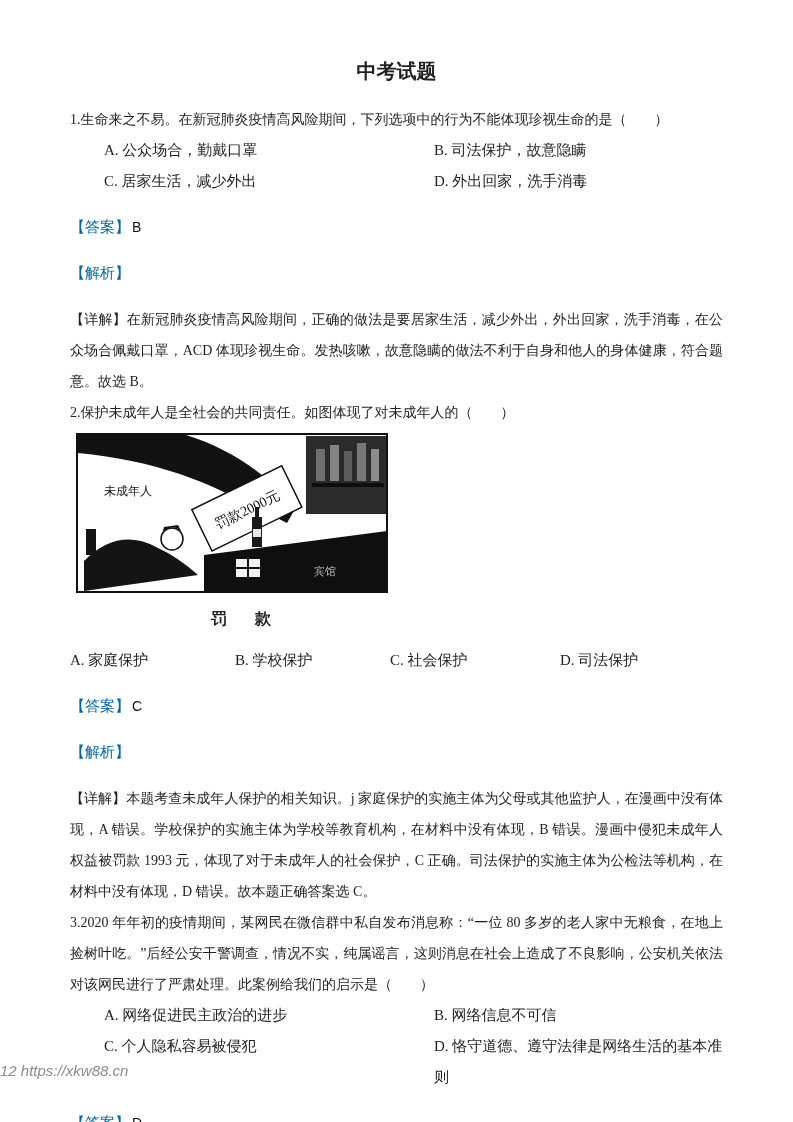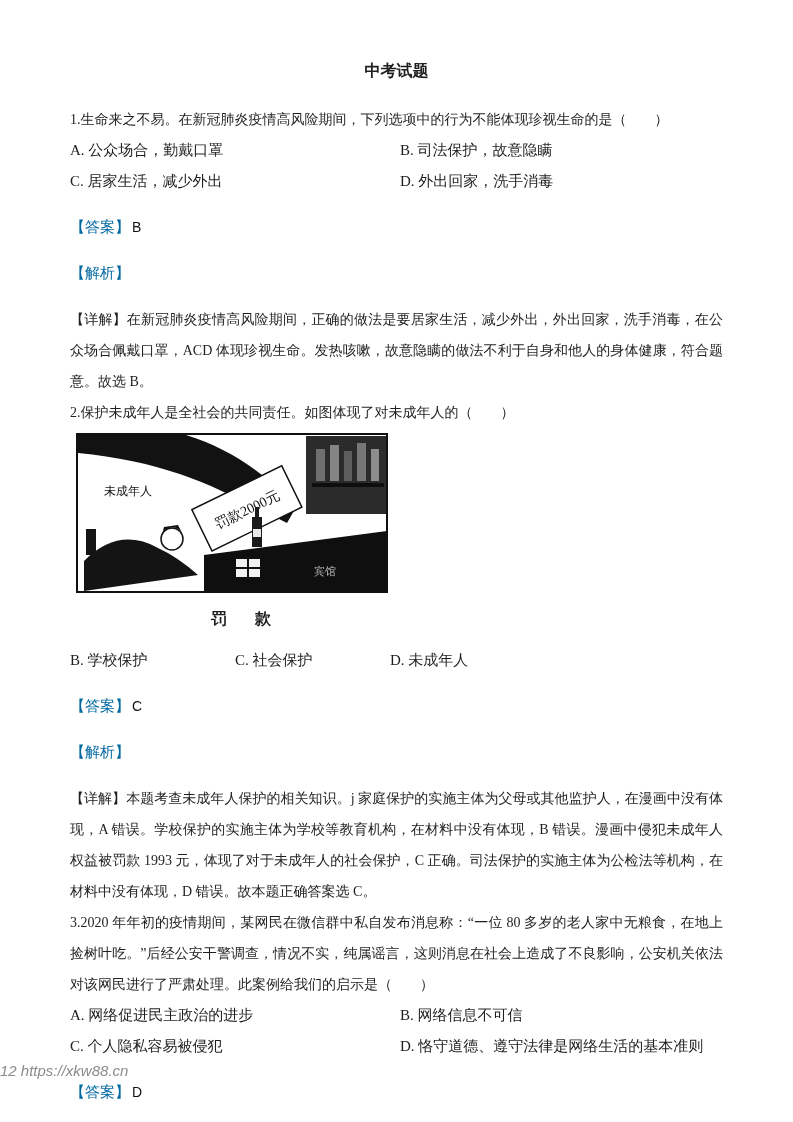--- a/index.html
+++ b/index.html
@@ -7,38 +7,38 @@
     width:793px;height:1122px;
     background:#ffffff;
     position:relative;
     overflow:hidden;
     font-family:"Liberation Serif","DejaVu Serif",serif;
     color:#1f1f1f;
   }
   .content{padding:56px 70px 0 70px;}
   .doc-title{
     text-align:center;
-    font-size:16px;
+    font-size:20px;
     font-weight:bold;
     margin:0 0 18px 0;
     line-height:30px;
   }
   .para{
     font-size:14px;
     line-height:31px;
     text-align:justify;
     margin:0;
   }
   .stem{margin-top:0;}
   .opt-row{
     display:flex;
     font-size:15px;
     line-height:31px;
   }
-  .opt-col-left{width:330px;flex:0 0 330px;}
+  .opt-col-left{width:330px;flex:0 0 330px;margin-left:34px;}
   .opt-4 > span:nth-child(1){flex:0 0 165px;}
   .opt-4 > span:nth-child(2){flex:0 0 155px;}
   .opt-4 > span:nth-child(3){flex:0 0 170px;}
   .label-blue{color:#0369a1;}
   .ans-line{font-size:15px;line-height:31px;}
   .ans-value{color:#111;padding-left:2px;font-family:"Liberation Sans",sans-serif;font-size:14px;}
   .cartoon-wrap{
     margin:5px 0 0 6px;
     width:312px;
   }
@@ -131,23 +131,24 @@
         <g>
           <rect x="176" y="84" width="10" height="30" fill="#1a1a1a"></rect>
           <rect x="179" y="74" width="4" height="12" fill="#1a1a1a"></rect>
           <rect x="177" y="96" width="8" height="8" fill="#e8e8e8"></rect>
         </g>
       </svg>
       <p class="img-caption">罚　款</p>
     </div>
 
     <div class="opt-row opt-4">
+      <span>A. 家庭保护</span>
       <span>B. 学校保护</span>
       <span>C. 社会保护</span>
-      <span>D. 未成年人</span>
+      <span>D. 司法保护</span>
     </div>
     <p class="ans-line"><span class="label-blue">【答案】</span><span class="ans-value">C</span></p>
     <p class="ans-line"><span class="label-blue">【解析】</span></p>
     <p class="para"><span>【详解】</span><span>本题考查未成年人保护的相关知识。j 家庭保护的实施主体为父母或其他监护人，在漫画中没有体现，A 错误。学校保护的实施主体为学校等教育机构，在材料中没有体现，B 错误。漫画中侵犯未成年人权益被罚款 1993 元，体现了对于未成年人的社会保护，C 正确。司法保护的实施主体为公检法等机构，在材料中没有体现，D 错误。故本题正确答案选 C。</span></p>
   </section>
 
   <section>
     <p class="para stem">3.2020 年年初的疫情期间，某网民在微信群中私自发布消息称：“一位 80 多岁的老人家中无粮食，在地上捡树叶吃。”后经公安干警调查，情况不实，纯属谣言，这则消息在社会上造成了不良影响，公安机关依法对该网民进行了严肃处理。此案例给我们的启示是（　　）</p>
     <div class="opt-row">
       <span class="opt-col-left">A. 网络促进民主政治的进步</span>

